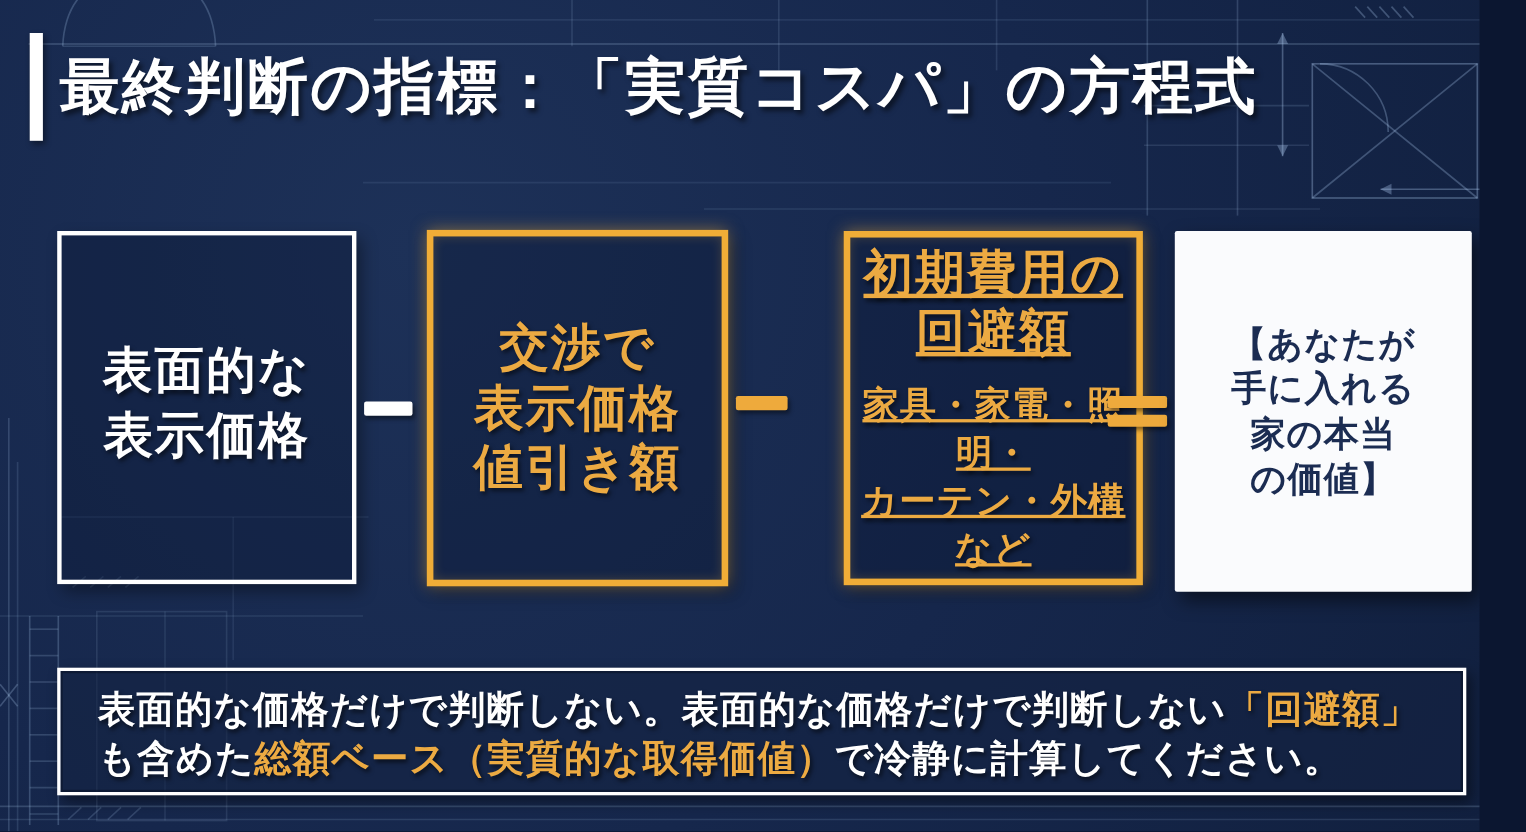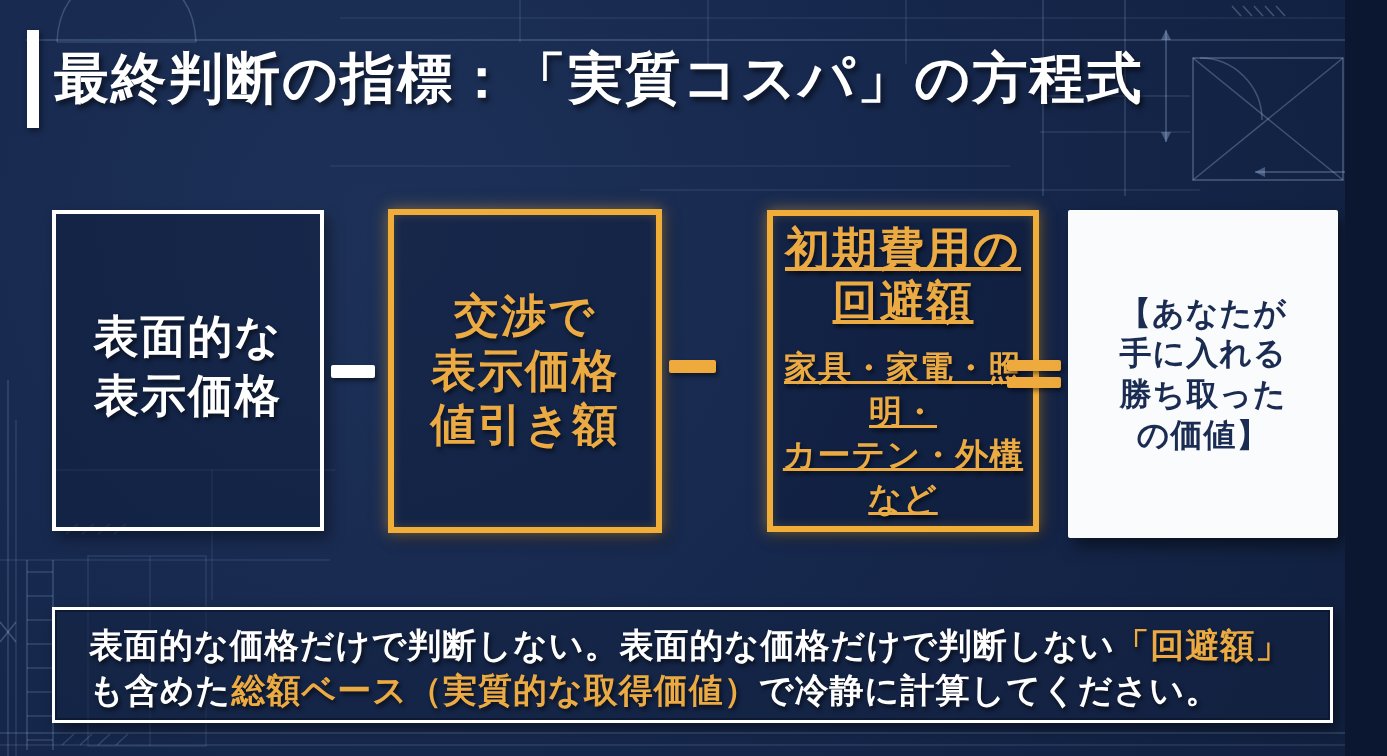--- a/index.html
+++ b/index.html
@@ -166,21 +166,21 @@
     </div>
 
     <div class="op-equals">
       <div class="bar"></div>
       <div class="bar"></div>
     </div>
 
     <div class="eq-box" id="box4">
       <span class="eq-line">【あなたが</span>
       <span class="eq-line">手に入れる</span>
-      <span class="eq-line">勝ち取った</span>
+      <span class="eq-line">家の本当</span>
       <span class="eq-line">の価値】</span>
     </div>
 
   </section>
 
   <footer class="note">
     <p class="note-line"><span>表面的な価格だけで判断しない。表面的な価格だけで判断しない</span><span class="gold">「回避額」</span></p>
     <p class="note-line"><span>も含めた</span><span class="gold">総額ベース（実質的な取得価値）</span><span>で冷静に計算してください。</span></p>
   </footer>
 

